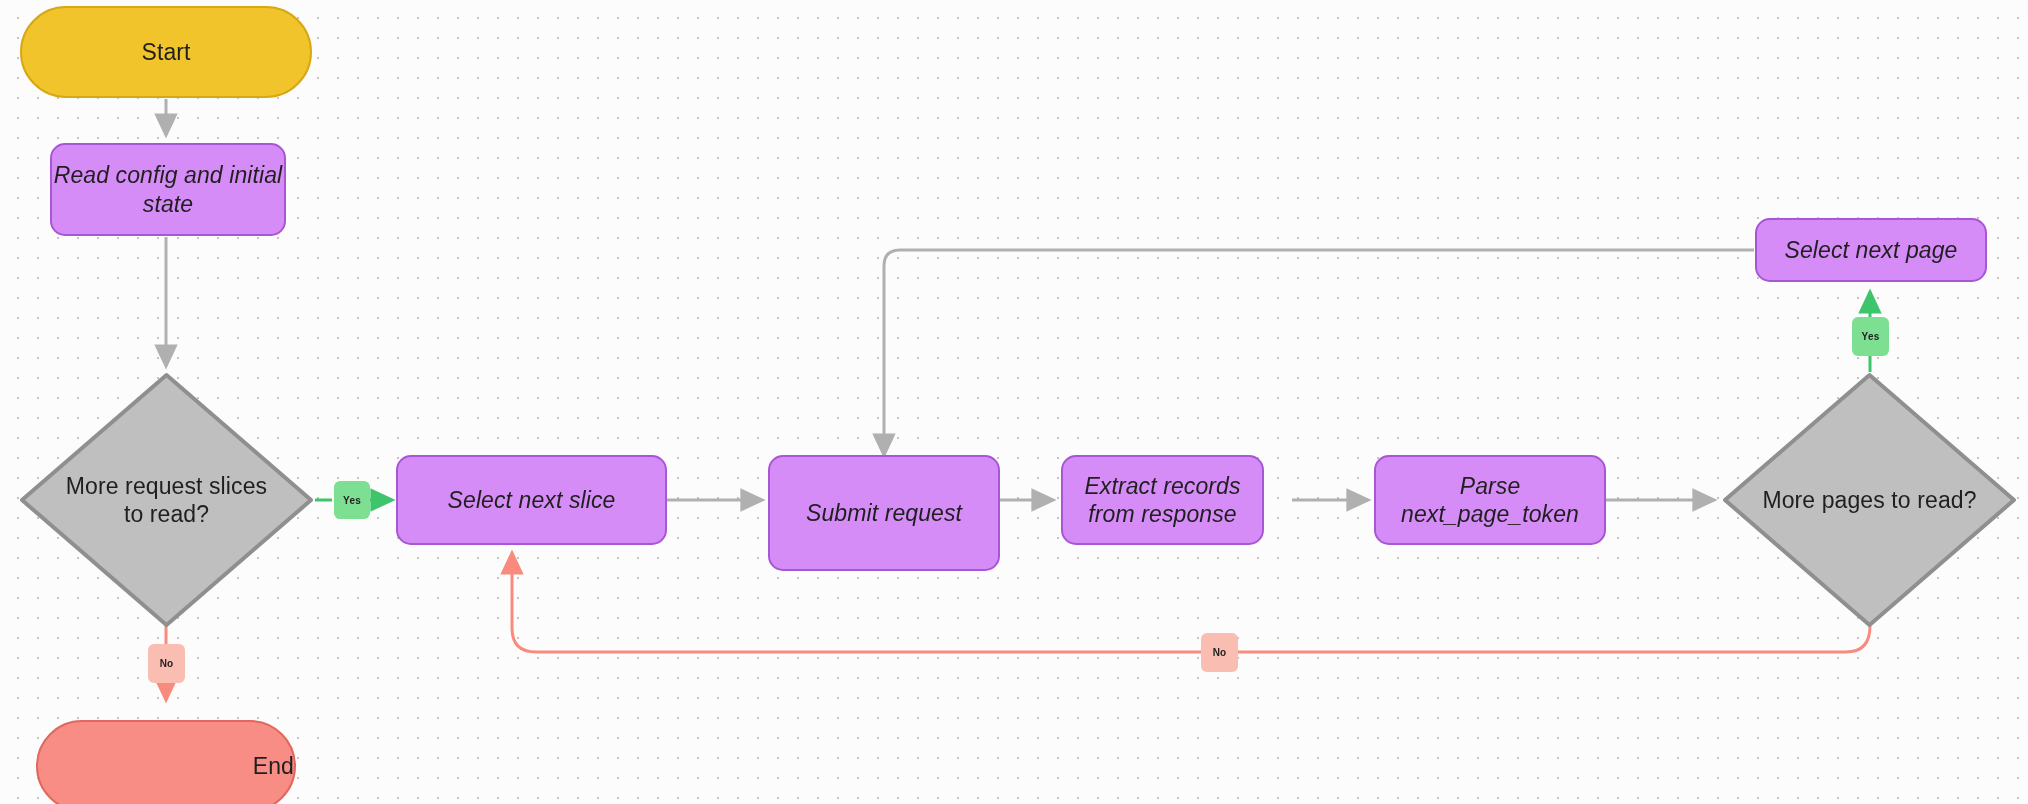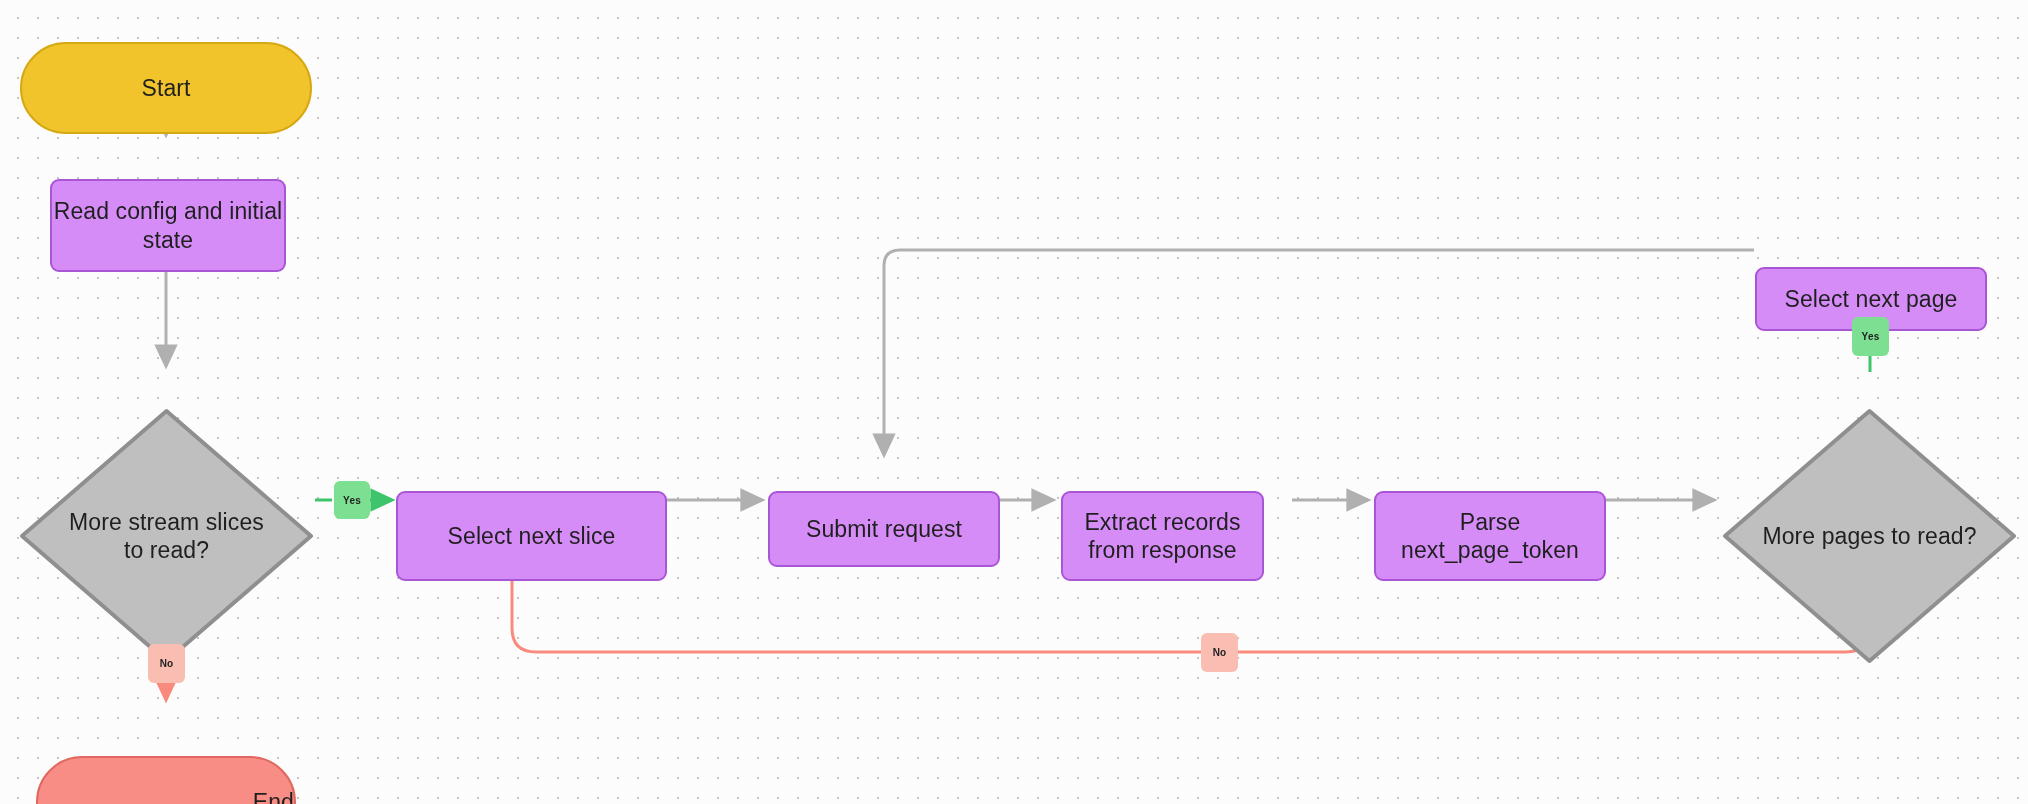--- a/index.html
+++ b/index.html
@@ -31,36 +31,36 @@
     box-sizing: border-box;
     display: flex;
     align-items: center;
     justify-content: center;
     text-align: center;
     color: #1f1f1f;
     font-size: 23px;
     line-height: 1.22;
     letter-spacing: 0.1px;
     user-select: none;
-    margin-top: 36px;
   }
   .node-terminal-start {
     background: #f2c42c;
     border: 2.5px solid #d6a813;
     border-radius: 46px;
   }
   .node-terminal-end {
     background: #f78d85;
     border: 2.5px solid #e0685f;
     border-radius: 46px;
   }
   .node-process {
     background: #d68cf7;
     border: 2.5px solid #a855d6;
-    border-radius: 9px;
+    border-radius: 15px;
+    font-style: italic;
   }
   .node-decision {
     background: transparent;
     border: none;
   }
   .node-decision .diamond-shape {
     position: absolute;
     left: 0; top: 0;
     width: 100%;
     height: 100%;
@@ -136,51 +136,51 @@
   </div>
 
   <div class="node node-process" style="left:50px; top:143px; width:236px; height:93px;">
     <span>Read config and initial state</span>
   </div>
 
   <div class="node node-decision" style="left:19px; top:372px; width:295px; height:256px;">
     <svg class="diamond-shape" viewBox="0 0 295 256" preserveAspectRatio="none">
       <polygon points="147.5,3 292,128 147.5,253 3,128" fill="#bfbfbf" stroke="#8f8f8f" stroke-width="4" stroke-linejoin="round"></polygon>
     </svg>
-    <span class="diamond-label">More stream slices to read?</span>
+    <span class="diamond-label">More request slices to read?</span>
   </div>
 
   <div class="node node-terminal-end" style="left:36px; top:720px; width:260px; height:92px;justify-content:flex-end;">
     <span>End</span>
   </div>
 
   <div class="node node-process" style="left:396px; top:455px; width:271px; height:90px;">
     <span>Select next slice</span>
   </div>
 
-  <div class="node node-process" style="left:768px; top:455px; width:232px; height:76px;">
+  <div class="node node-process" style="left:768px; top:455px; width:232px; height:116px;">
     <span>Submit request</span>
   </div>
 
   <div class="node node-process" style="left:1061px; top:455px; width:203px; height:90px;">
     <span>Extract records from response</span>
   </div>
 
   <div class="node node-process" style="left:1374px; top:455px; width:232px; height:90px;">
     <span>Parse next_page_token</span>
   </div>
 
   <div class="node node-decision" style="left:1722px; top:372px; width:295px; height:256px;">
     <svg class="diamond-shape" viewBox="0 0 295 256" preserveAspectRatio="none">
       <polygon points="147.5,3 292,128 147.5,253 3,128" fill="#bfbfbf" stroke="#8f8f8f" stroke-width="4" stroke-linejoin="round"></polygon>
     </svg>
     <span class="diamond-label">More pages to read?</span>
   </div>
 
-  <div class="node node-process" style="left:1755px; top:231px; width:232px; height:64px;">
+  <div class="node node-process" style="left:1755px; top:218px; width:232px; height:64px;">
     <span>Select next page</span>
   </div>
 
   <div class="edge-label edge-label-yes" style="left:334px; top:481px; width:36px; height:38px;">
     <span>Yes</span>
   </div>
 
   <div class="edge-label edge-label-no" style="left:148px; top:644px; width:37px; height:39px;">
     <span>No</span>
   </div>

